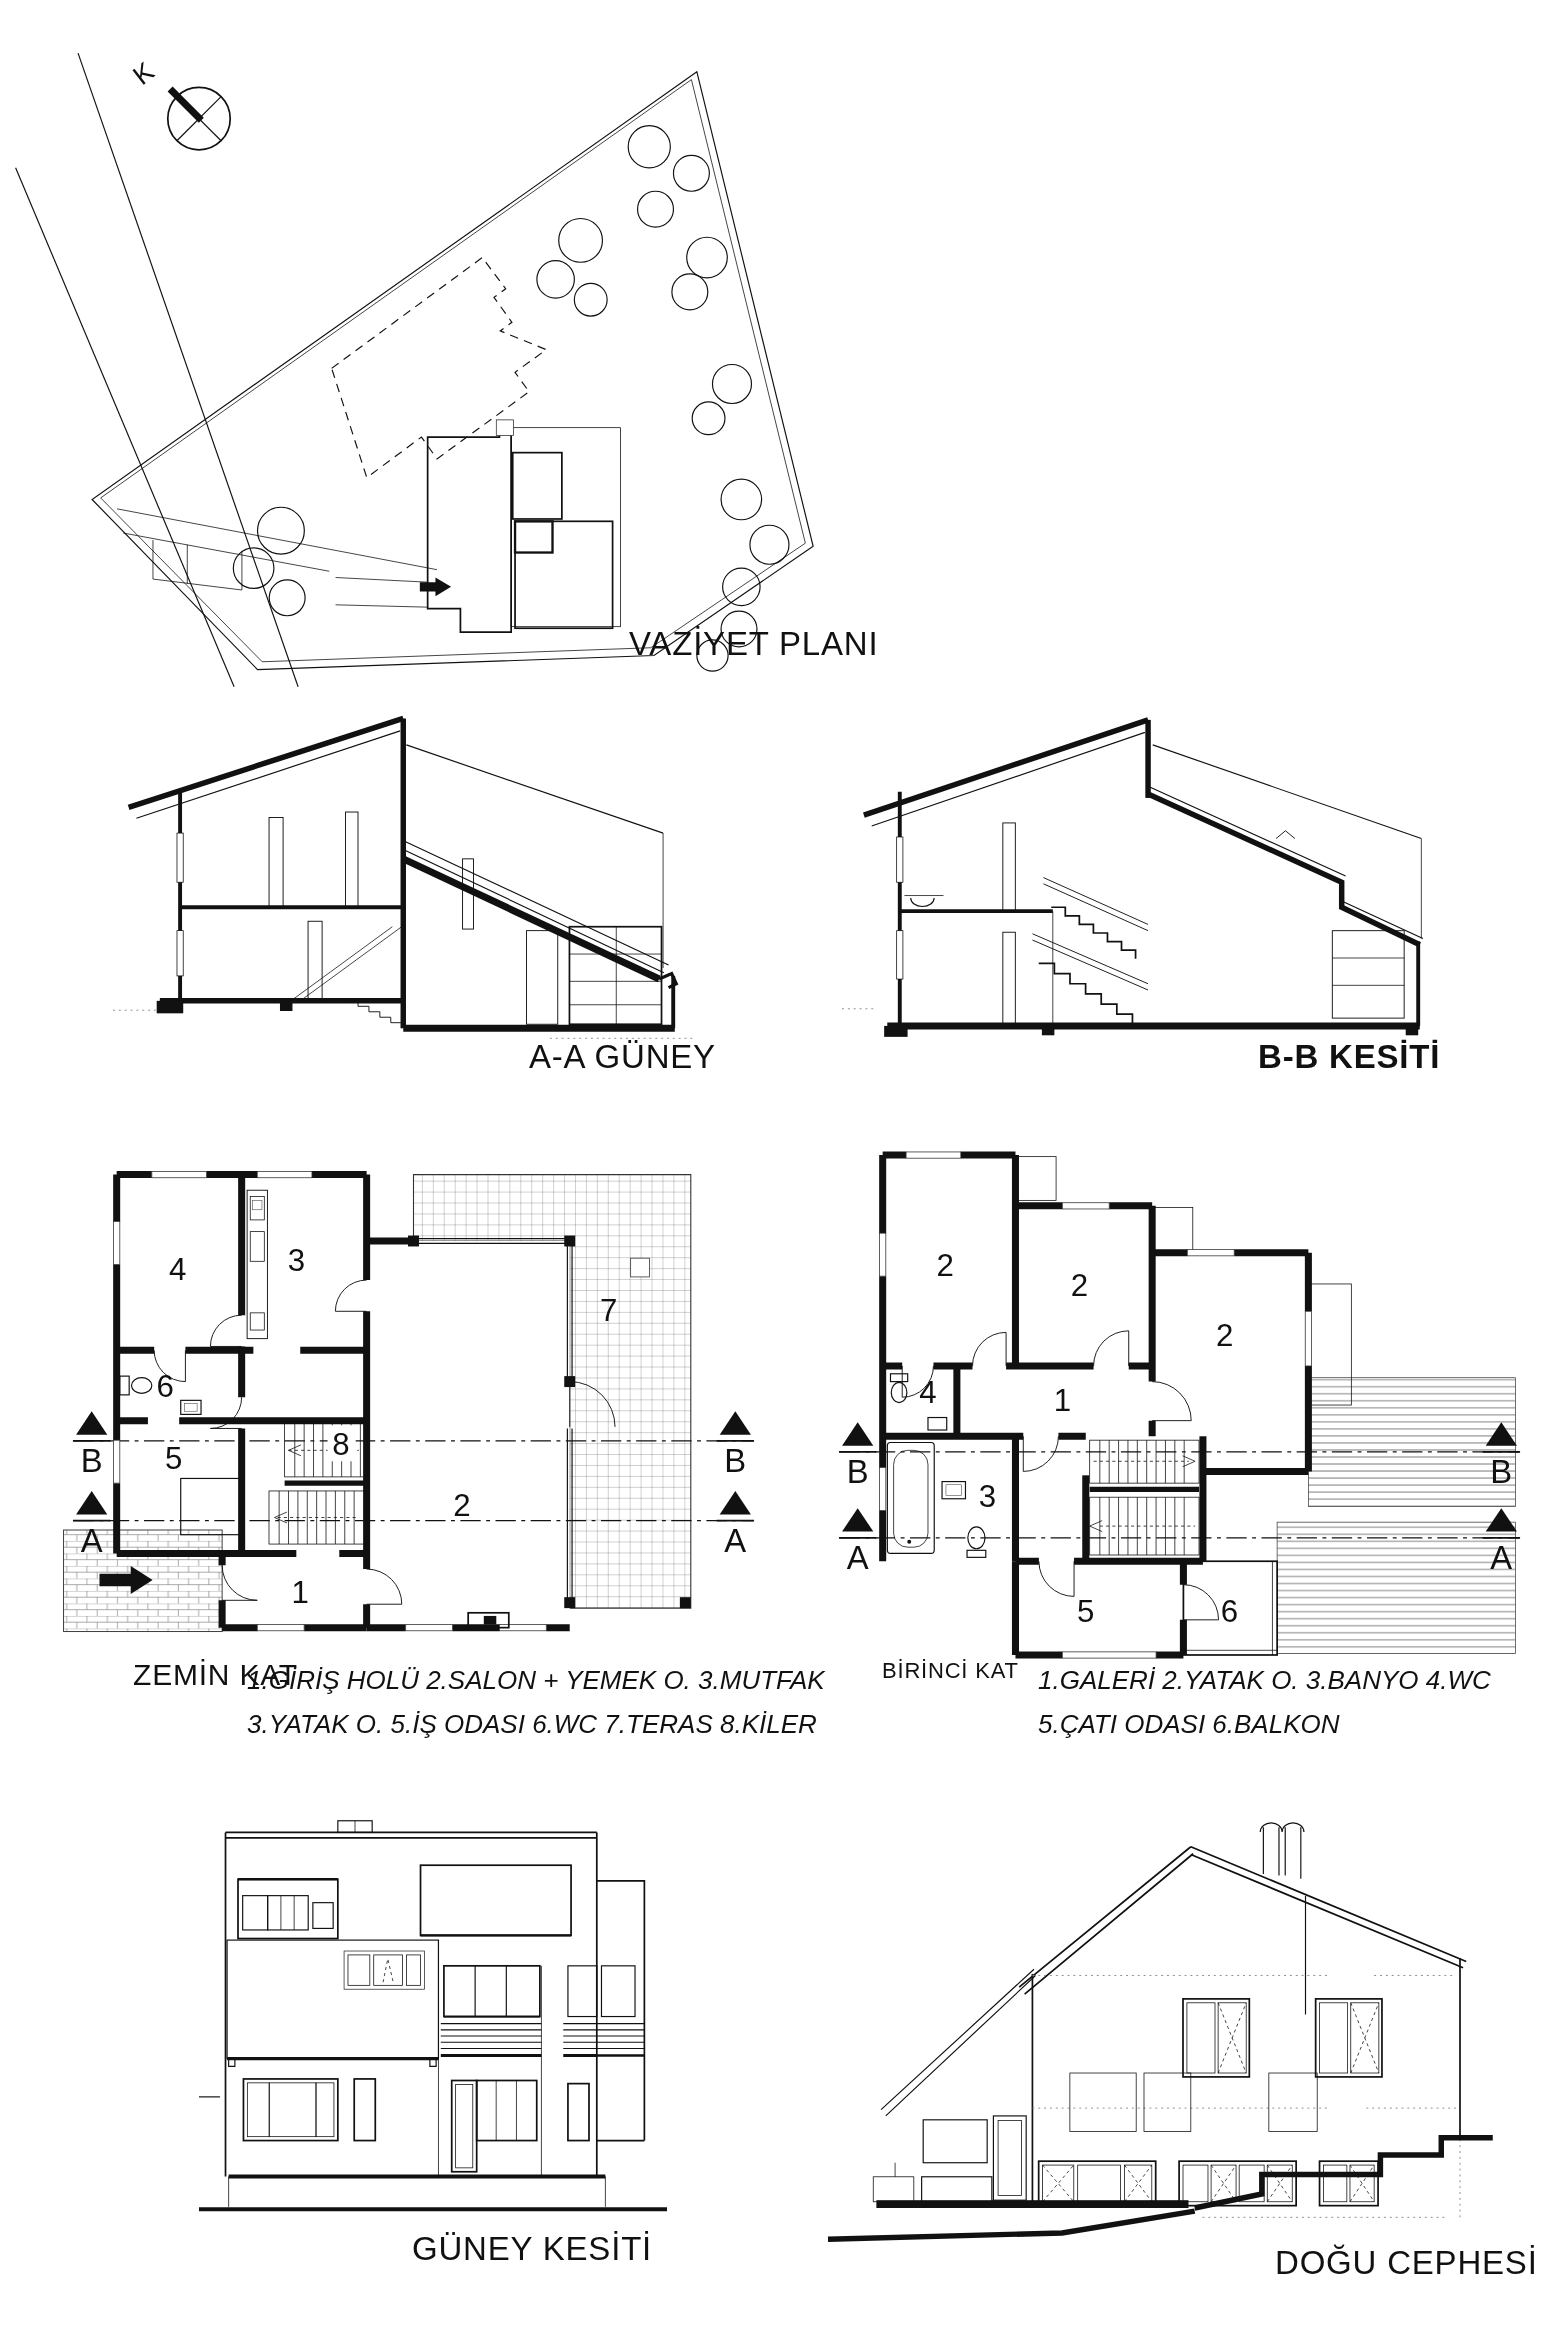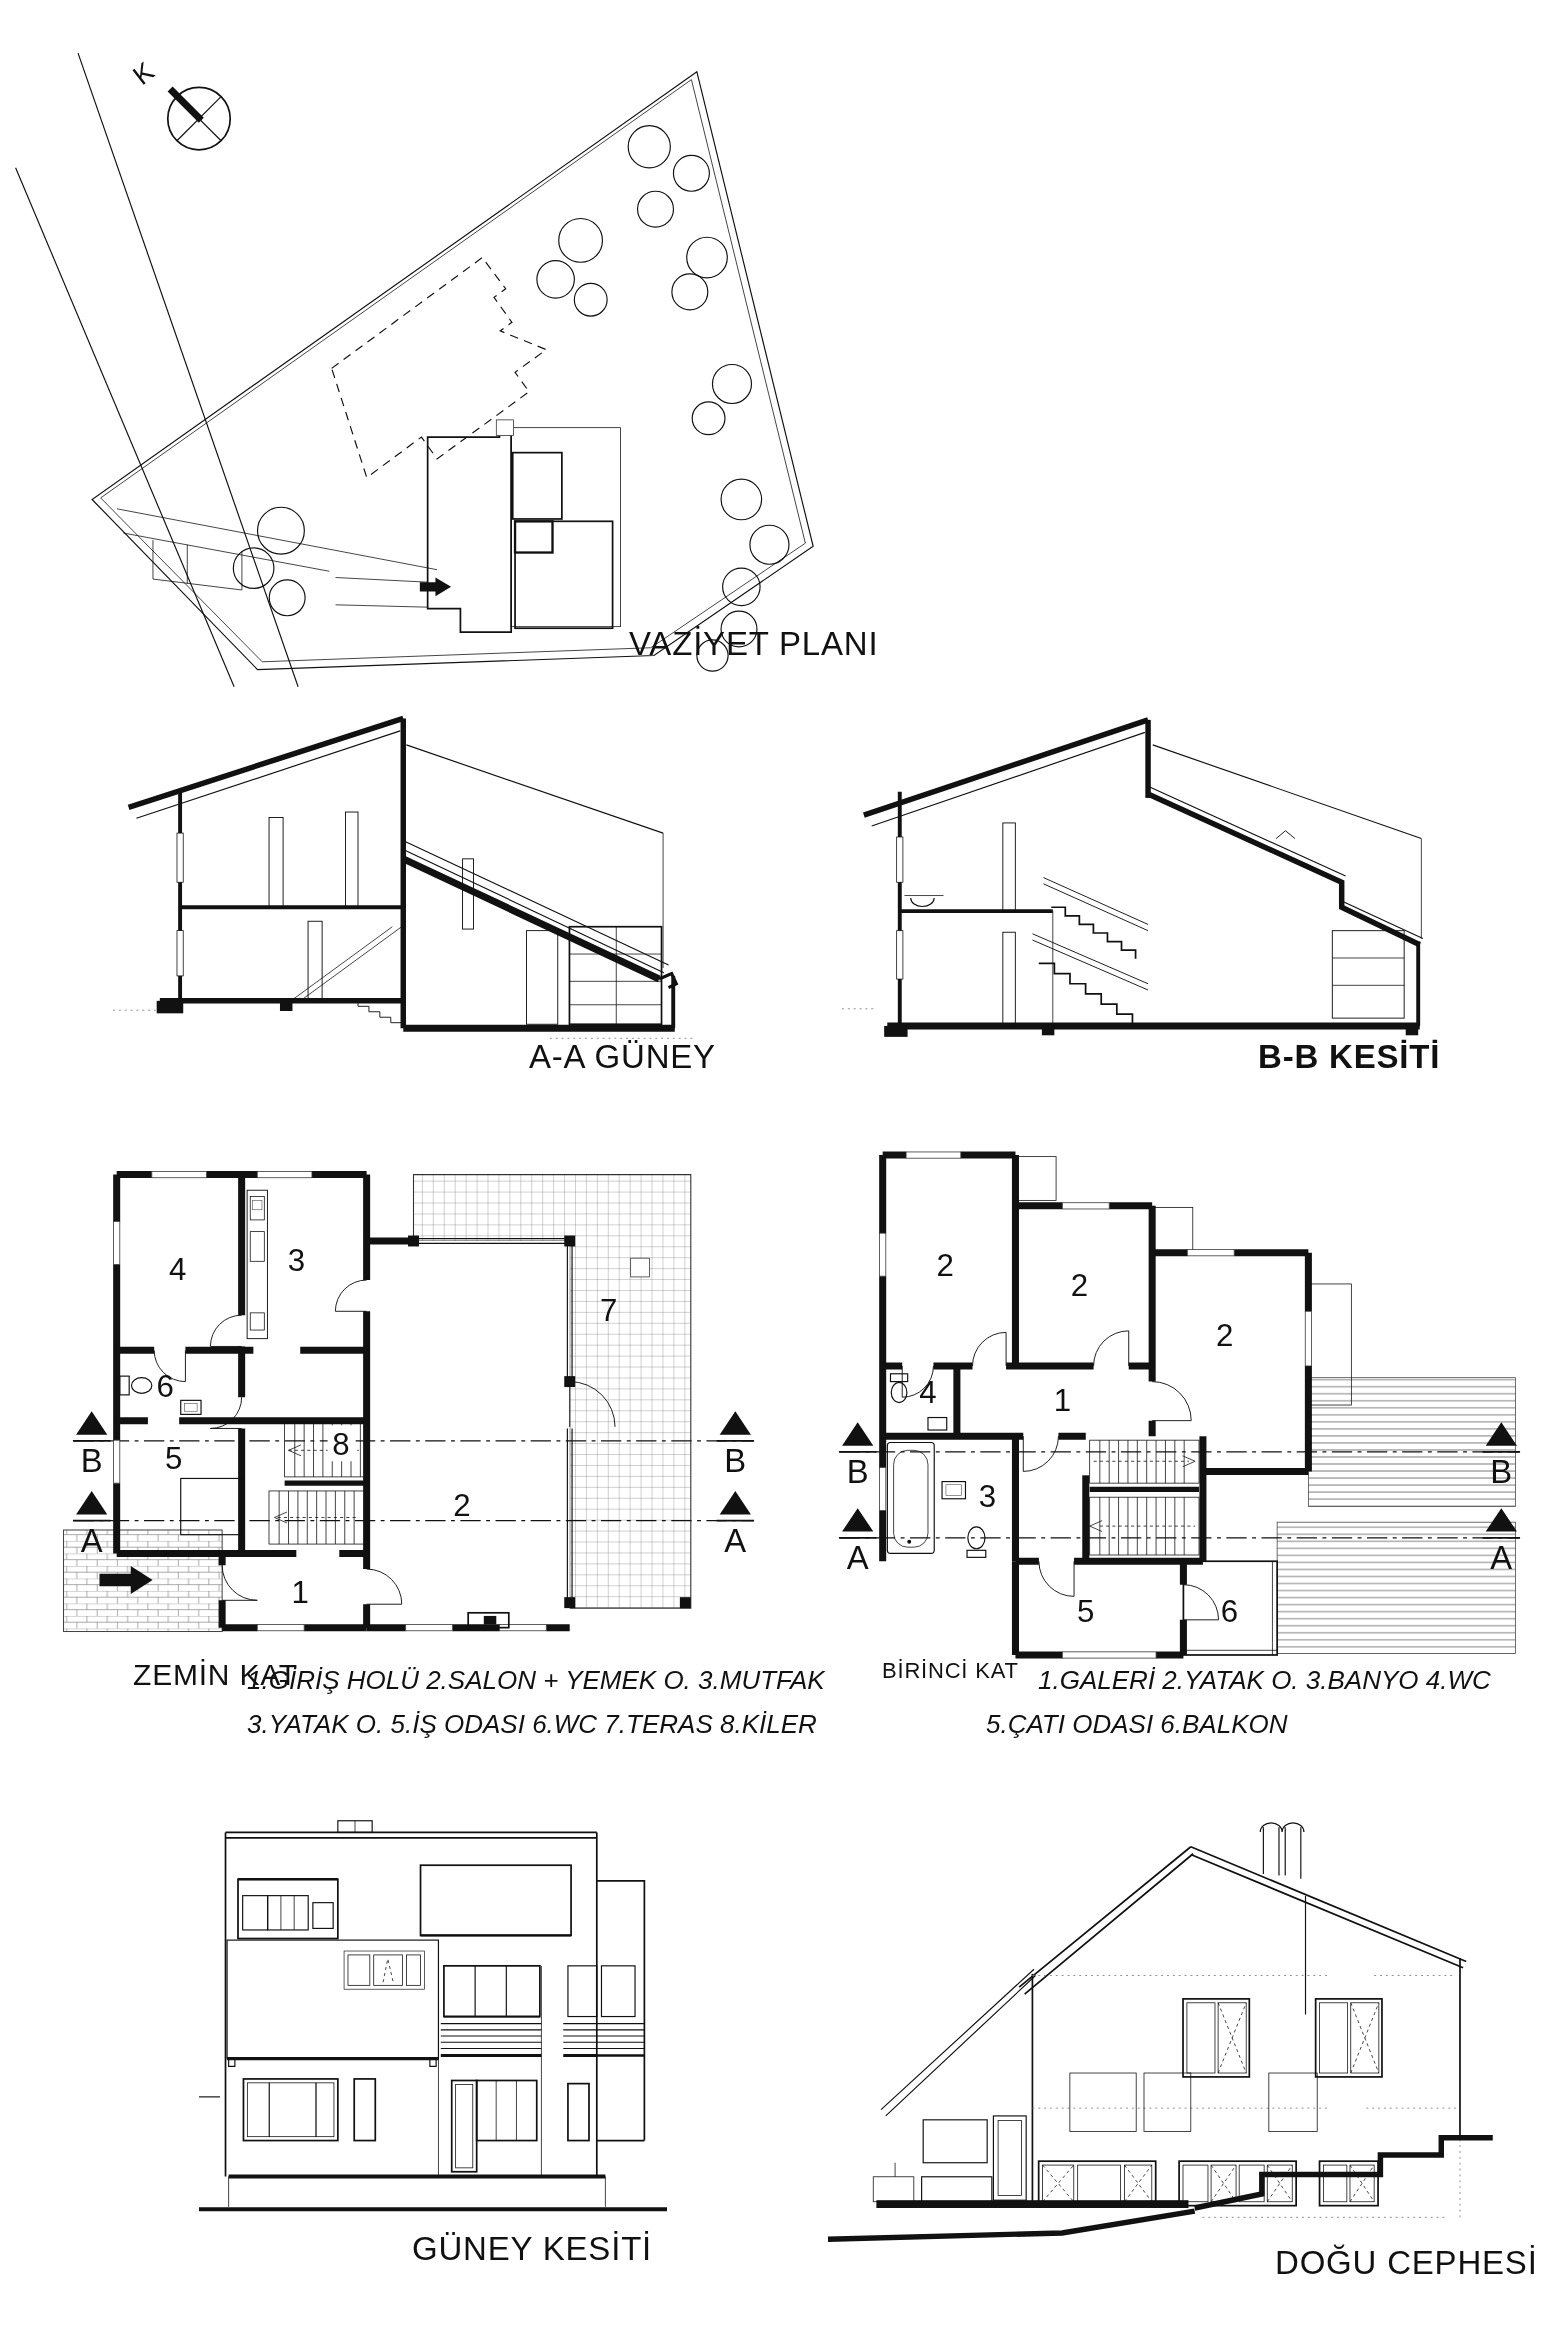--- a/index.html
+++ b/index.html
@@ -465,21 +465,21 @@
     <text class="mk" x="862" y="470">B</text>
   </g>
   <g>
     <path d="M862,502 L842,532 H882 Z" class="blk"></path>
         <path d="M838,540 H886" class="s2"></path>
     <text class="mk" x="862" y="580">A</text>
   </g>
 </svg>
 <div class="title abs" style="left:882px;top:1658px;font-size:22px;">BİRİNCİ KAT</div>
 <div class="legend abs" style="left:1038px;top:1665px;">1.GALERİ 2.YATAK O. 3.BANYO 4.WC</div>
-<div class="legend abs" style="left:986px;top:1709px;">5.ÇATI ODASI 6.BALKON</div>
+<div class="legend abs" style="left:1038px;top:1709px;">5.ÇATI ODASI 6.BALKON</div>
 
 <svg viewBox="0 0 600 520" style="left:199px;top:1819px" width="468" height="406">
   <g>
 
     <path d="M34,17 H510 M34,24 H510" class="s2"></path>
     <path d="M34,17 V458 M510,17 V458" class="s2"></path>
 
     <rect x="178" y="2" width="44" height="15" class="s15"></rect>
         <path d="M200,2 V17" class="s1"></path>
 

